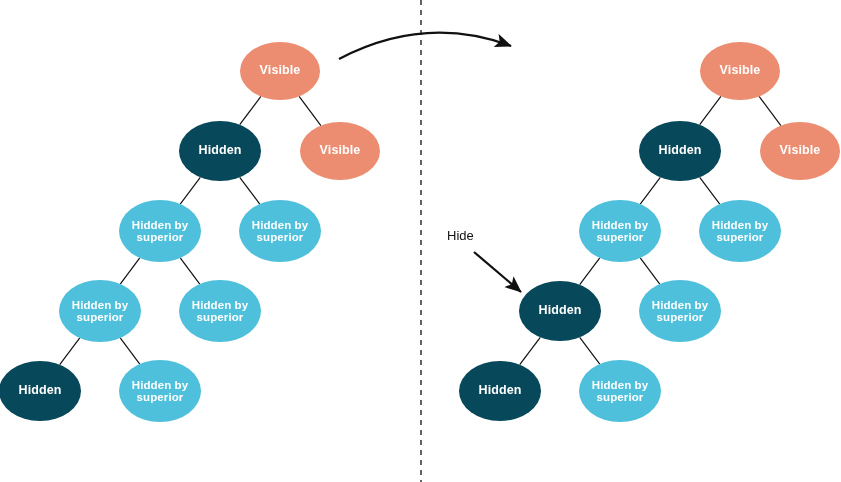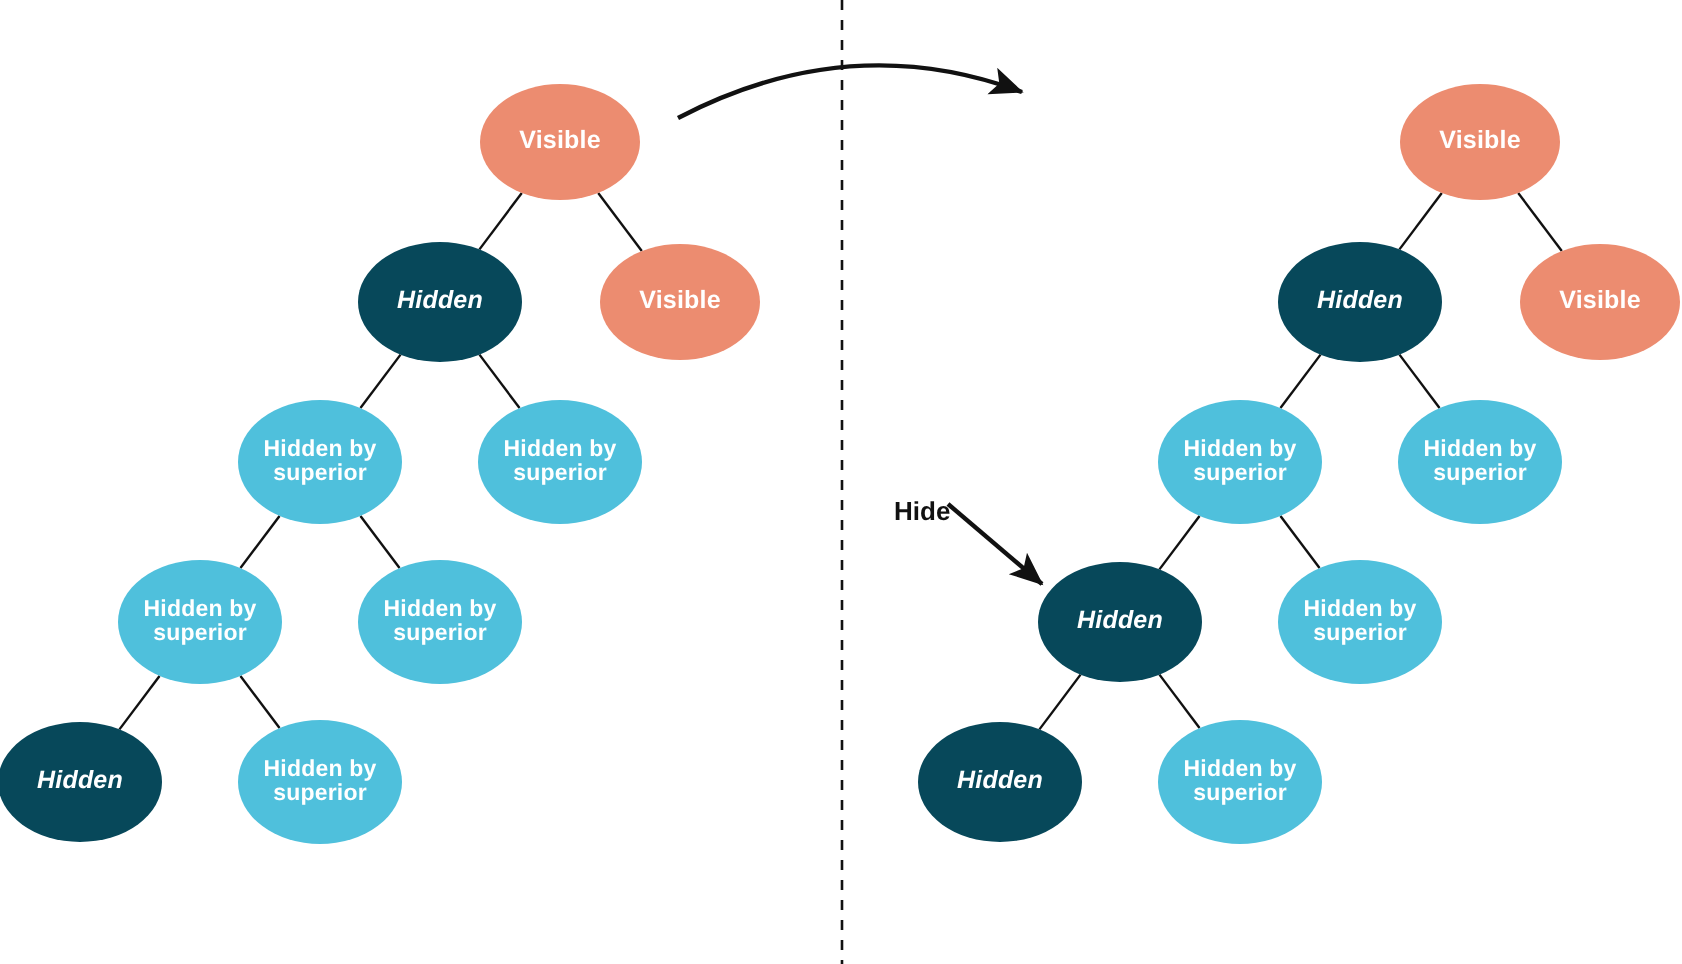--- a/index.html
+++ b/index.html
@@ -41,21 +41,21 @@
     line-height: 1.08;
     letter-spacing: 0.1px;
     -webkit-font-smoothing: antialiased;
   }
   .node-label {
     display: block;
     padding: 0 4px;
     white-space: pre-line;
   }
   .node.visible-node   { background: #ec8c70; }
-  .node.hidden-node    { background: #07485a; font-style: italic; }
+  .node.hidden-node    { background: #07485a; }
   .node.hiddenby-node  { background: #4fc0dc; text-align: center; }
 
   .node.size-1 { font-size: 12.5px; }
   .node.size-2 { font-size: 11.5px; }
 
   .annotation {
     position: absolute;
     color: #111111;
     font-size: 13px;
     font-weight: normal;
@@ -159,15 +159,15 @@
       </div>
       <div class="node hidden-node size-1" style="left: 459px; top: 361px; width: 82px; height: 60px; background: rgb(7, 72, 90);">
         <span class="node-label">Hidden</span>
       </div>
       <div class="node hiddenby-node size-2" style="left: 579px; top: 360px; width: 82px; height: 62px; background: rgb(79, 192, 220);">
         <span class="node-label">Hidden by
 superior</span>
       </div>
     </div>
 
-  <div class="annotation" id="hide-label" style="left: 447px; top: 248px; font-weight: bold;">Hide</div>
+  <div class="annotation" id="hide-label" style="left: 447px; top: 228px;">Hide</div>
 
 </div>
 
 </body></html>

